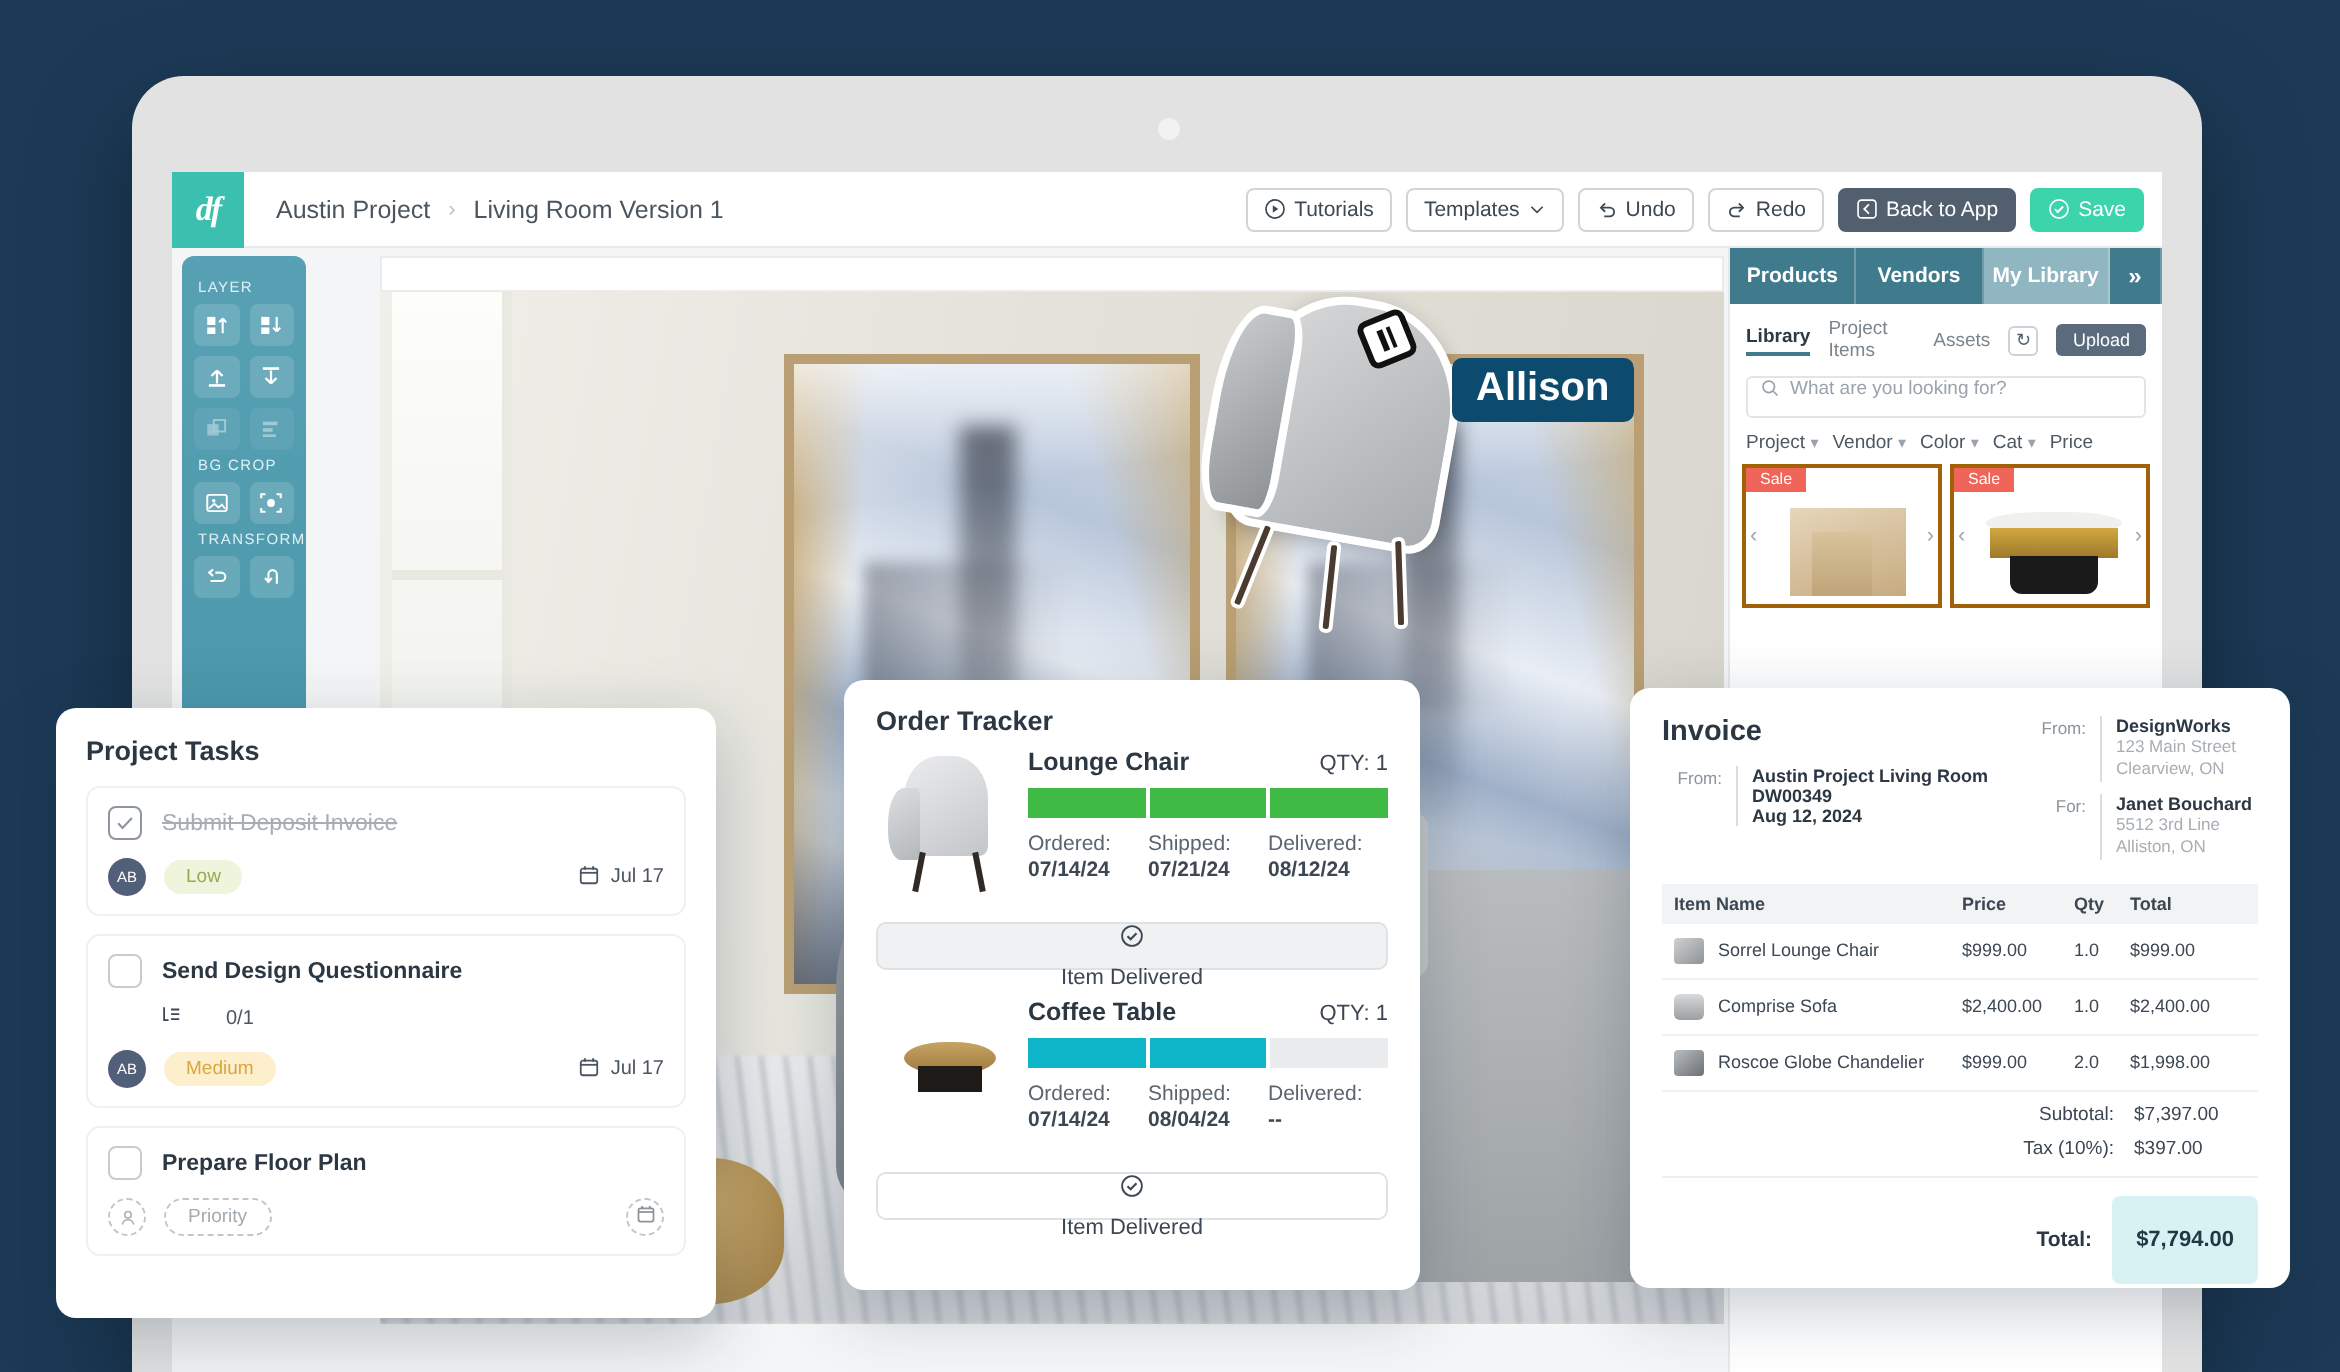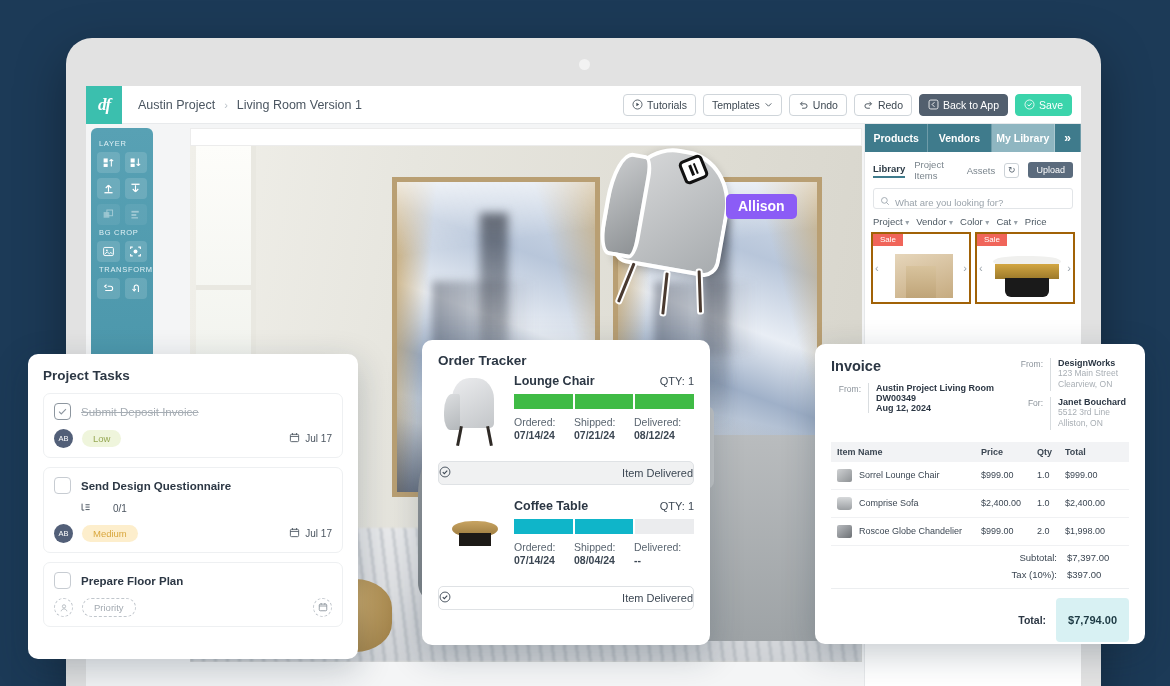--- a/index.html
+++ b/index.html
@@ -115,22 +115,22 @@
   #dragchair .arm { position:absolute; left:3px; top:20px; width:40px; height:105px;
     background:linear-gradient(135deg,#c9cbcd,#8e9295);
     border:4px solid #fff; border-radius:48% 20% 20% 30%; }
   #dragchair .leg { position:absolute; width:7px; height:46px; background:#4a3a30;
     border:2px solid #fff; border-radius:3px; }
   #cursor-badge { position:absolute; left:491px; top:11px; }
   #cursor-badge .ptr { width:25px; height:25px; background:#fff; border:3px solid #111;
     border-radius:5px; transform:rotate(-22deg);
     display:flex; align-items:center; justify-content:center; gap:2px; }
   #cursor-badge .ptr i { width:2.5px; height:11px; background:#111; display:block; }
-  #nametag { position:absolute; left:45px; top:37px;
-    background:#8b5cf6; color:#fff; font-size:14px; font-weight:bold;
+  #nametag { position:absolute; left:45px; top:22px;
+    background:#0c4a6e; color:#fff; font-size:20px; font-weight:bold;
     padding:4px 12px 5px; border-radius:5px; }
 
   
   #lefttool {
     position:absolute; left:5px; top:4px; width:62px; bottom:28px;
     background:linear-gradient(180deg,#58a1b4,#3d8ba1);
     border-radius:6px; padding:8px 6px; color:#e9f4f7;
   }
   .tt-label { font-size:7.5px; letter-spacing:.7px; color:#dff0f5; margin:3px 0 4px 2px; }
   .tt-grid { display:grid; grid-template-columns:1fr 1fr; gap:5px; }
@@ -148,21 +148,21 @@
     border-right:1px solid rgba(255,255,255,.25); }
   .libtab.active { background:#8fb6c1; }
   .libtab.chev { flex:0 0 26px; background:#3f7b8c; font-size:12px; }
   #libsub { display:flex; align-items:center; gap:9px; padding:7px 8px 4px;
     font-size:9.5px; color:#7b858d; }
   #libsub .on { color:#2c3a45; font-weight:bold; border-bottom:2px solid #3f7b8c; padding-bottom:2px; }
   .refbtn { margin-left:auto; width:19px; height:15px; border:1px solid #ccd2d7;
     border-radius:3px; display:flex; align-items:center; justify-content:center; color:#55626d; font-size:9px; }
   .upbtn { background:#5b6b7d; color:#fff; font-size:9px; padding:3px 8px; border-radius:3px; }
   #libsearch { margin:3px 8px 0; height:21px; border:1px solid #e2e5e8; border-radius:3px;
-    display:flex; align-items:flex-end; gap:5px; padding:0 6px; font-size:9.5px; color:#9aa3ab; }
+    display:flex; align-items:flex-start; gap:5px; padding:0 6px; font-size:9.5px; color:#9aa3ab; }
   #libfilters { display:flex; align-items:center; gap:7px; padding:7px 8px 5px;
     font-size:9.5px; color:#4c5862; }
   #libfilters span.c { color:#9aa3ab; font-size:8px; }
   #libcards { display:flex; gap:4px; padding:0 6px; }
   .libcard { flex:1; height:72px; border:2px solid #a16207; position:relative;
     background:#fff; overflow:hidden; }
   .sale { position:absolute; left:0; top:0; background:#f0655a; color:#fff;
     font-size:8px; padding:1px 7px 2px; }
   .arw { position:absolute; top:50%; margin-top:-6px; color:#9aa3ab; font-size:11px; }
   .arw.l { left:2px; } .arw.r { right:2px; }
@@ -219,22 +219,22 @@
   .ord-qty { margin-left:auto; font-size:11px; color:#3c4753; }
   .bar { display:flex; gap:2px; margin:6px 0 7px; }
   .seg { flex:1; height:15px; background:#ebecee; }
   .seg.green { background:#3fbb45; }
   .seg.teal { background:#0fb5c9; }
   .dates { display:flex; font-size:10.5px; color:#3c4753; text-align:left; }
   .dates > div { flex:1; }
   .dates .lbl { color:#5a6570; }
   .dates .val { font-weight:bold; margin-top:1px; }
   .delivered { margin-top:9px; height:24px; border:1px solid #dfe2e5; border-radius:5px;
-    display:flex; align-items:center; justify-content:space-between; gap:6px;
-    font-size:11px; color:#3c4753; }
+    display:flex; align-items:center; justify-content:flex-start; gap:6px;
+    font-size:11px; color:#3c4753;flex-direction:column; }
   .delivered.filled { background:#f0f1f2; }
   
   .ic-chair { position:absolute; left:14px; top:4px; width:42px; height:50px;
     background:linear-gradient(150deg,#ebecee,#c3c6c9); border-radius:42% 42% 10% 10%; }
   .ic-chair:before { content:""; position:absolute; left:-8px; top:16px; width:16px; height:36px;
     background:linear-gradient(150deg,#dcdee0,#b4b8bb); border-radius:50% 10% 10% 40%; }
   .ic-leg { position:absolute; width:3px; height:20px; background:#2f2a26; }
   
   .ic-table { position:absolute; left:14px; top:22px; width:46px; height:26px; }
   .ic-table .t { position:absolute; left:0; top:0; width:46px; height:16px;

